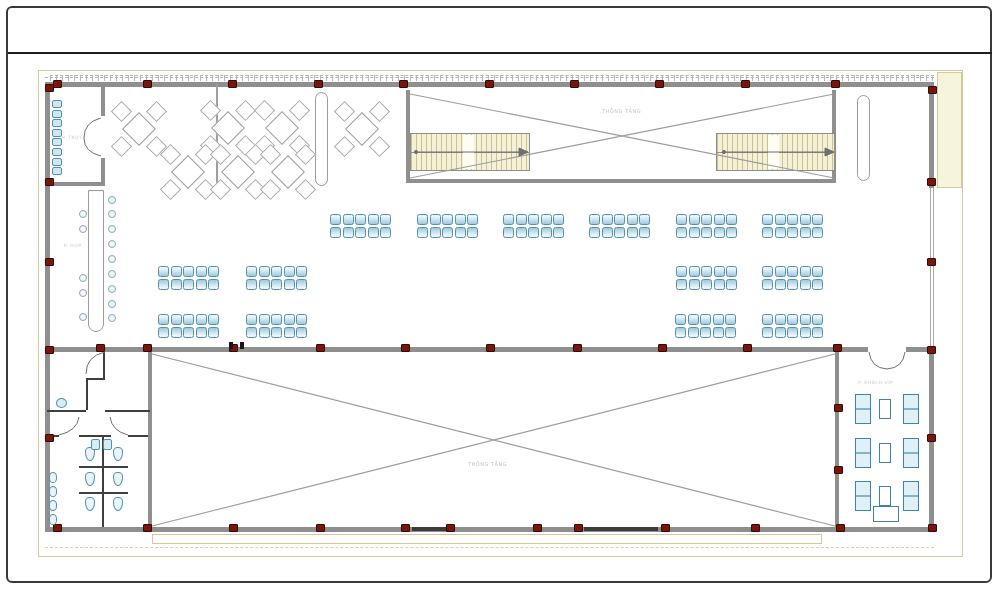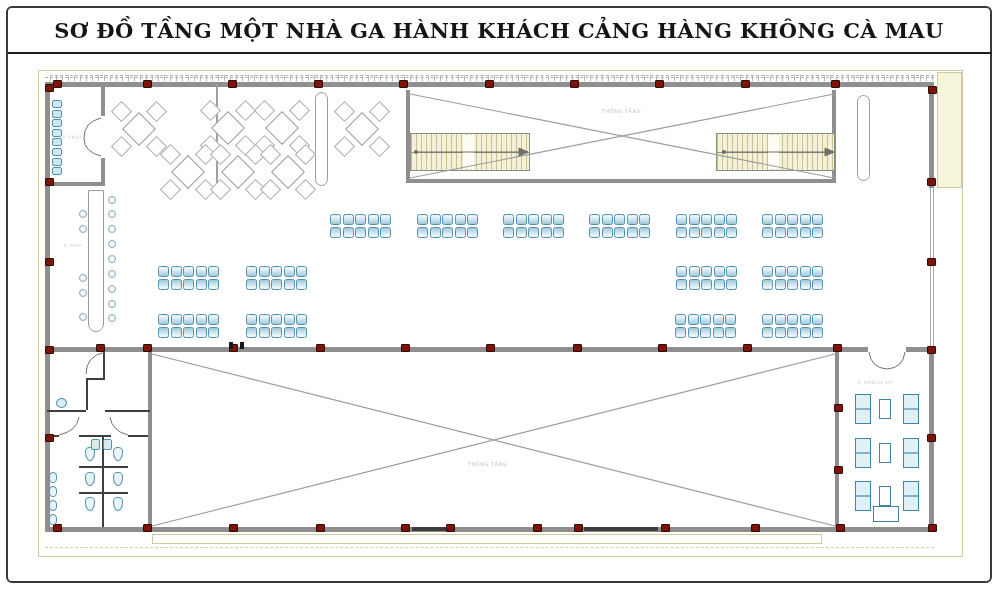--- a/index.html
+++ b/index.html
@@ -50,23 +50,20 @@
   .faint{color:#c2c2c2;font-size:5px;letter-spacing:.5px;white-space:nowrap;}
   .faint.xs{font-size:4.5px;color:#cccccc;}
   svg{position:absolute;left:0;top:0;pointer-events:none;}
 </style>
 </head>
 <body>
 
 <div id="app">
 
   <div class="abs" id="outer-border"></div>
-  <div class="abs" id="titlebar">
-    <div id="title">SƠ ĐỒ TẦNG MỘT NHÀ GA HÀNH KHÁCH CẢNG HÀNG KHÔNG CÀ MAU</div>
-  </div>
   <div class="abs" id="title-sep"></div>
 
   <div class="abs" id="plan" style="left:0;top:53px;width:1000px;height:538px;">
     <div id="planin" style="position:absolute;left:0;top:-53px;width:1000px;height:591px;">
 
       <div class="abs cream" style="left:38px;top:70px;width:925px;height:487px;"></div>
       <div class="abs" style="left:45px;top:77px;width:889px;height:0;border-top:1px dashed #b0b0b0;"></div>
       <div class="abs cream" style="left:937px;top:72px;width:25px;height:116px;background:#f7f4dc;"></div>
       <div class="abs cream" style="left:152px;top:534px;width:670px;height:10px;"></div>
       <div class="abs" style="left:45px;top:547px;width:889px;height:0;border-top:1px dashed #d6d2a4;"></div>

